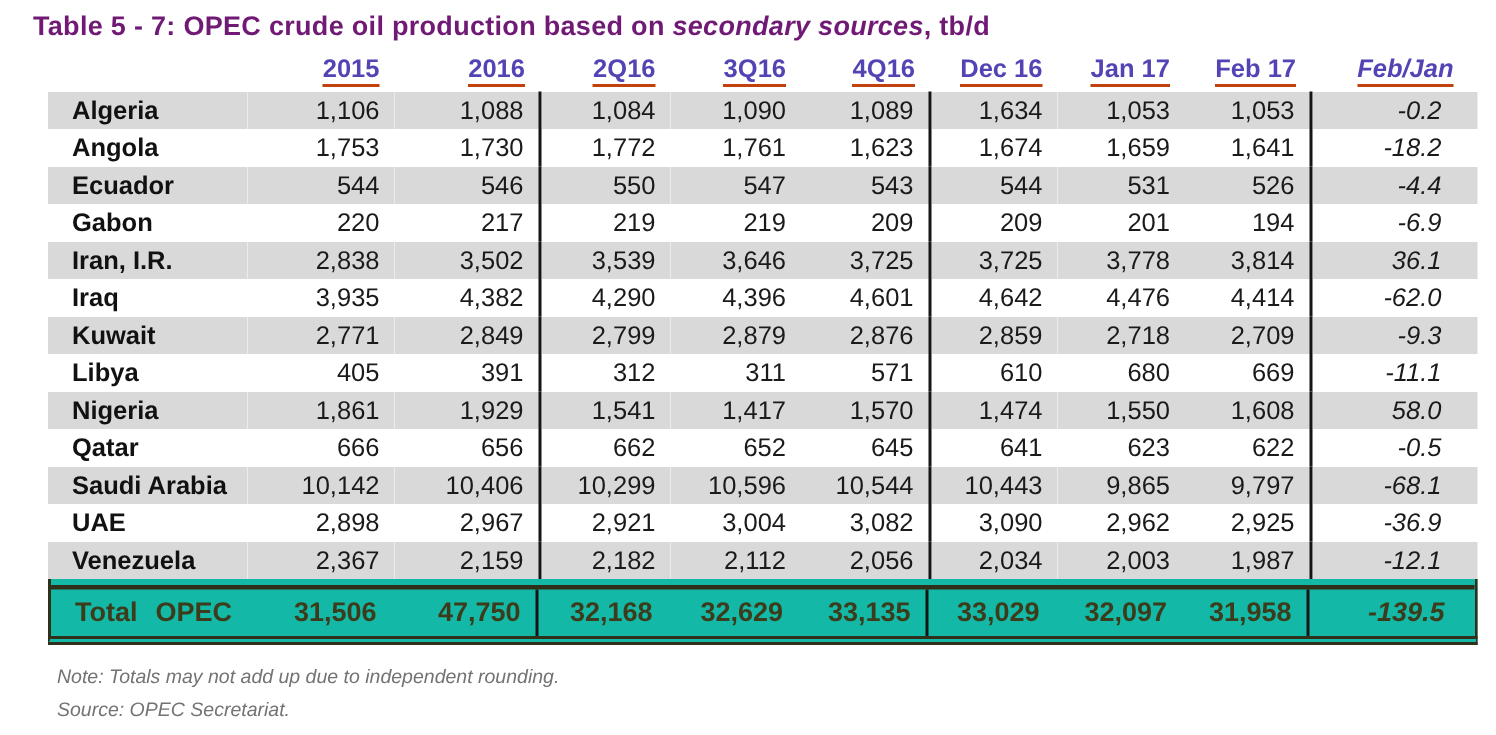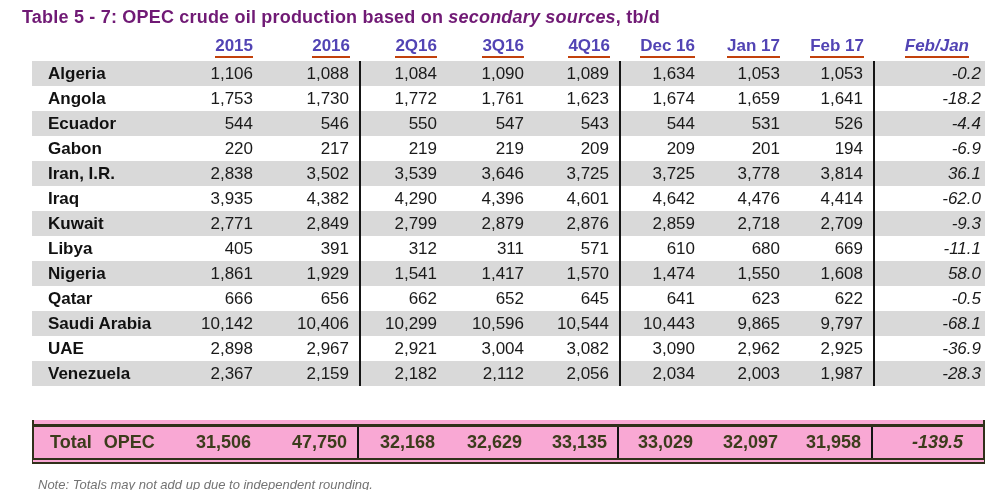--- a/index.html
+++ b/index.html
@@ -35,29 +35,28 @@
   table.main tbody td {
     font-size:17px; height:25px; line-height:25px;
     text-align:right; padding:0 10px 0 0;
     color:#1a1a1a; white-space:nowrap; overflow:hidden;
   }
   table.main td.country {
     text-align:left; padding:0 0 0 16px; font-weight:bold; color:#111;margin-top:45px;
   }
   table.main tr.odd { background:#d9d9d9; }
   td.sep { border-right:2px solid #151515; }
-  table.main td.febjan { font-style:italic; padding-right:4px; }
+  table.main td.febjan { font-style:italic; padding-right:24px; }
 
   .total-section {
     margin-left:32px; width:953px; box-sizing:border-box;
-    background:#f9a8d4;
+    background:#14b8a6;
     border-left:2px solid #30301a;
     border-right:2px solid #30301a;
     border-bottom:6px double #30301a;
-    margin-top:34px;
   }
   .total-spacer { height:4px; }
   .total-topline { height:3px; background:#30301a; }
   table.total { border-collapse:collapse; table-layout:fixed; width:100%; }
   table.total td {
     font-size:18px; font-weight:bold; color:#3c3c1c;
     height:31px; line-height:31px; text-align:right;
     padding:0 10px 0 0; white-space:nowrap; overflow:hidden;
   }
   table.total td.country {
@@ -250,21 +249,21 @@
         <tr class="odd">
           <td class="country">Venezuela</td>
           <td>2,367</td>
           <td class="sep">2,159</td>
           <td>2,182</td>
           <td>2,112</td>
           <td class="sep">2,056</td>
           <td>2,034</td>
           <td>2,003</td>
           <td class="sep">1,987</td>
-          <td class="febjan">-28.3</td>
+          <td class="febjan">-12.1</td>
         </tr>
       </tbody>
   </table>
 
   <div class="total-section">
     <div class="total-spacer"></div>
     <div class="total-topline"></div>
     <table class="total">
       <colgroup>
         <col style="width:129px">

